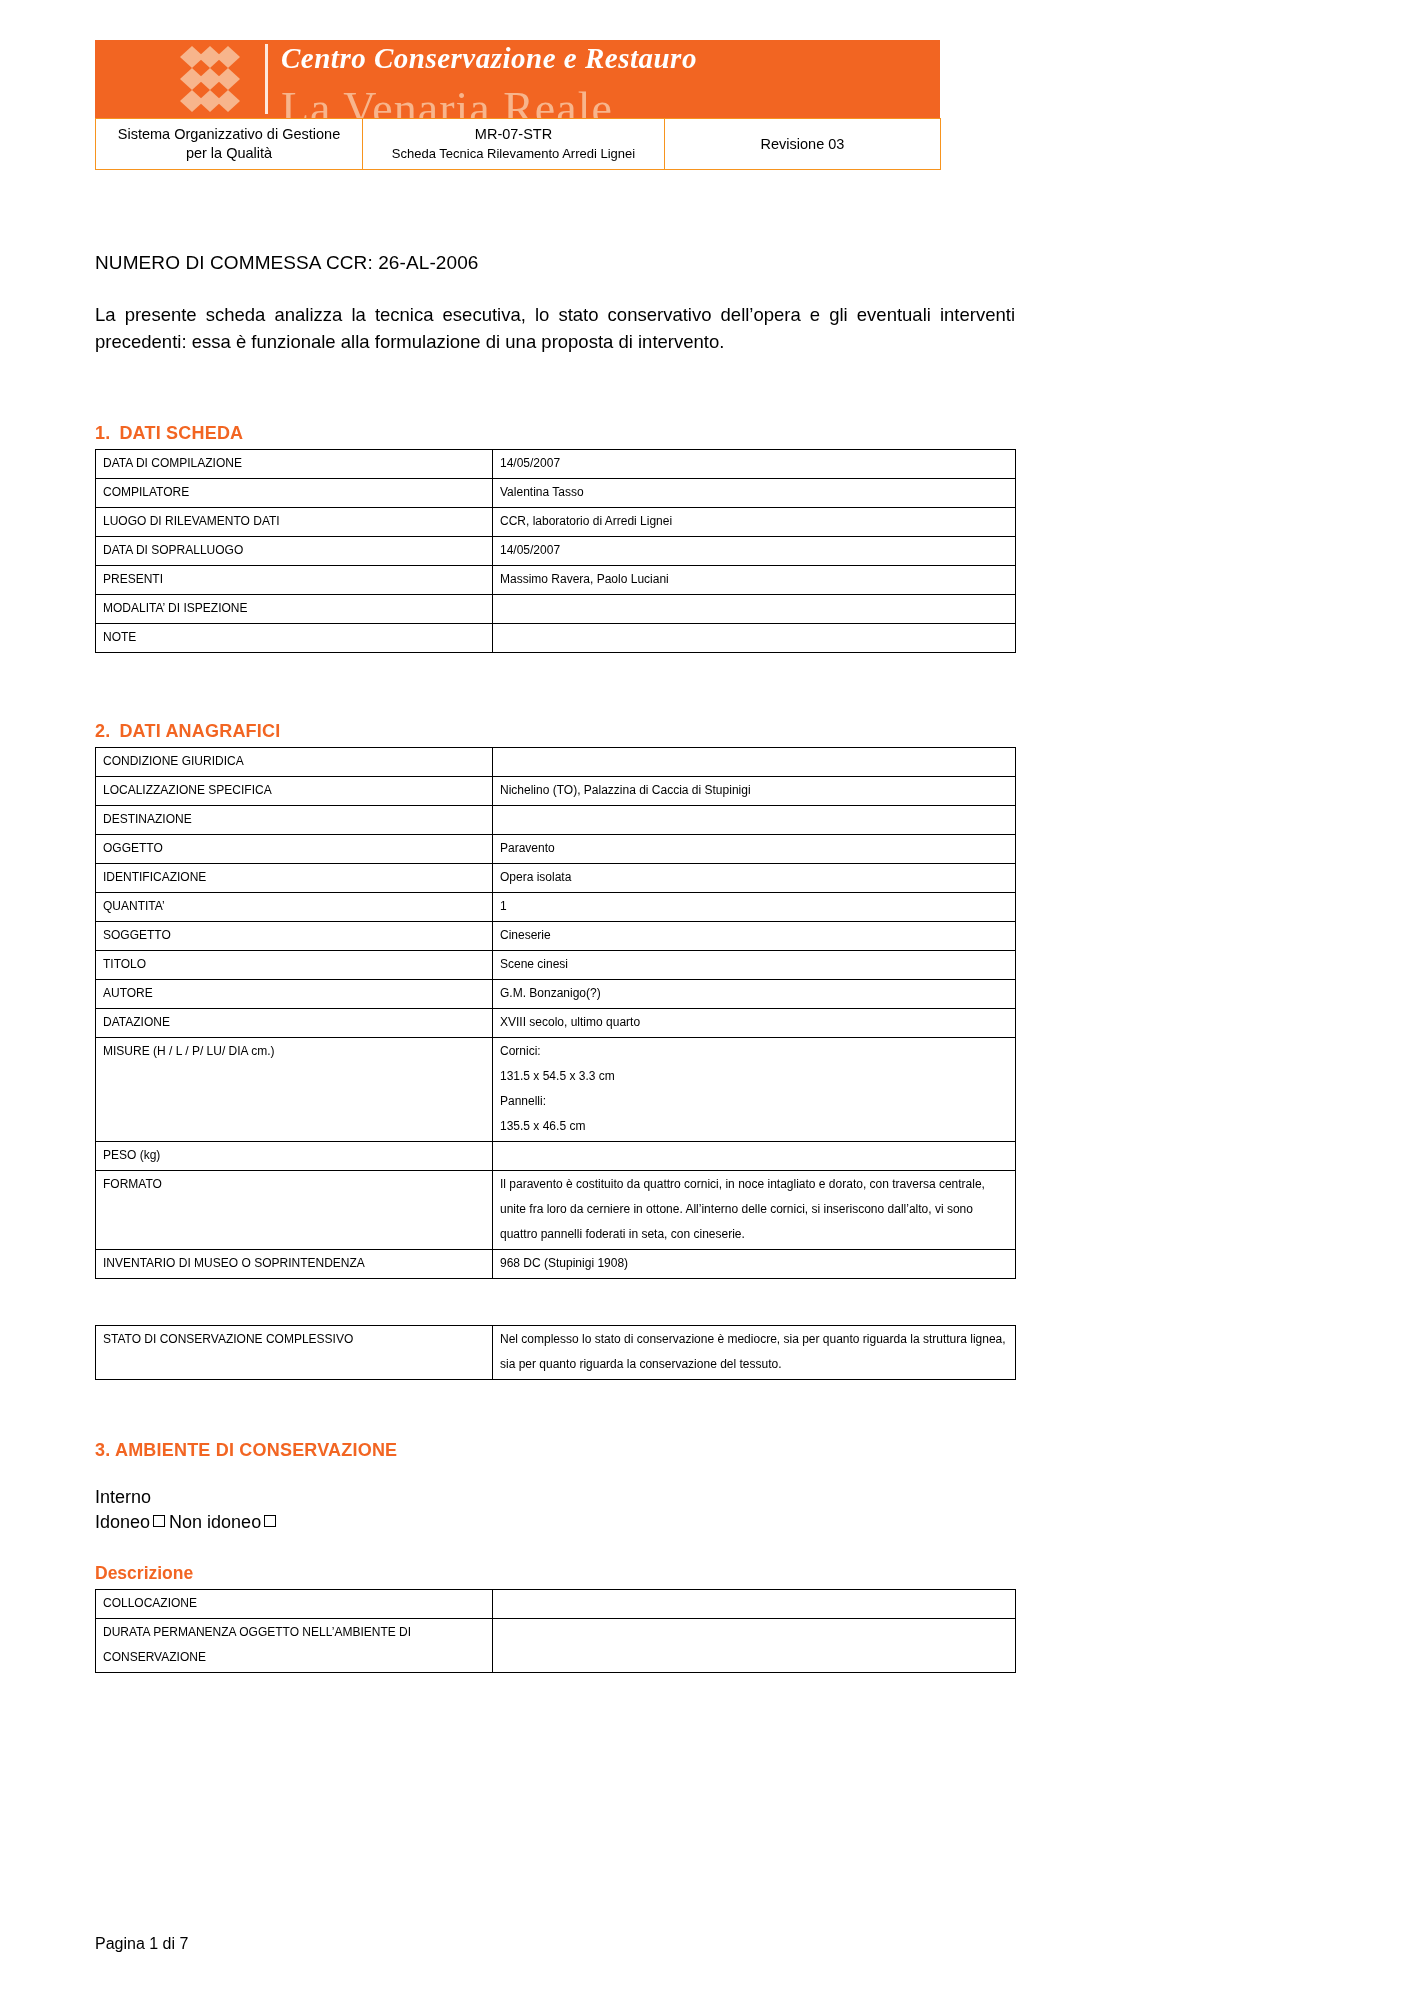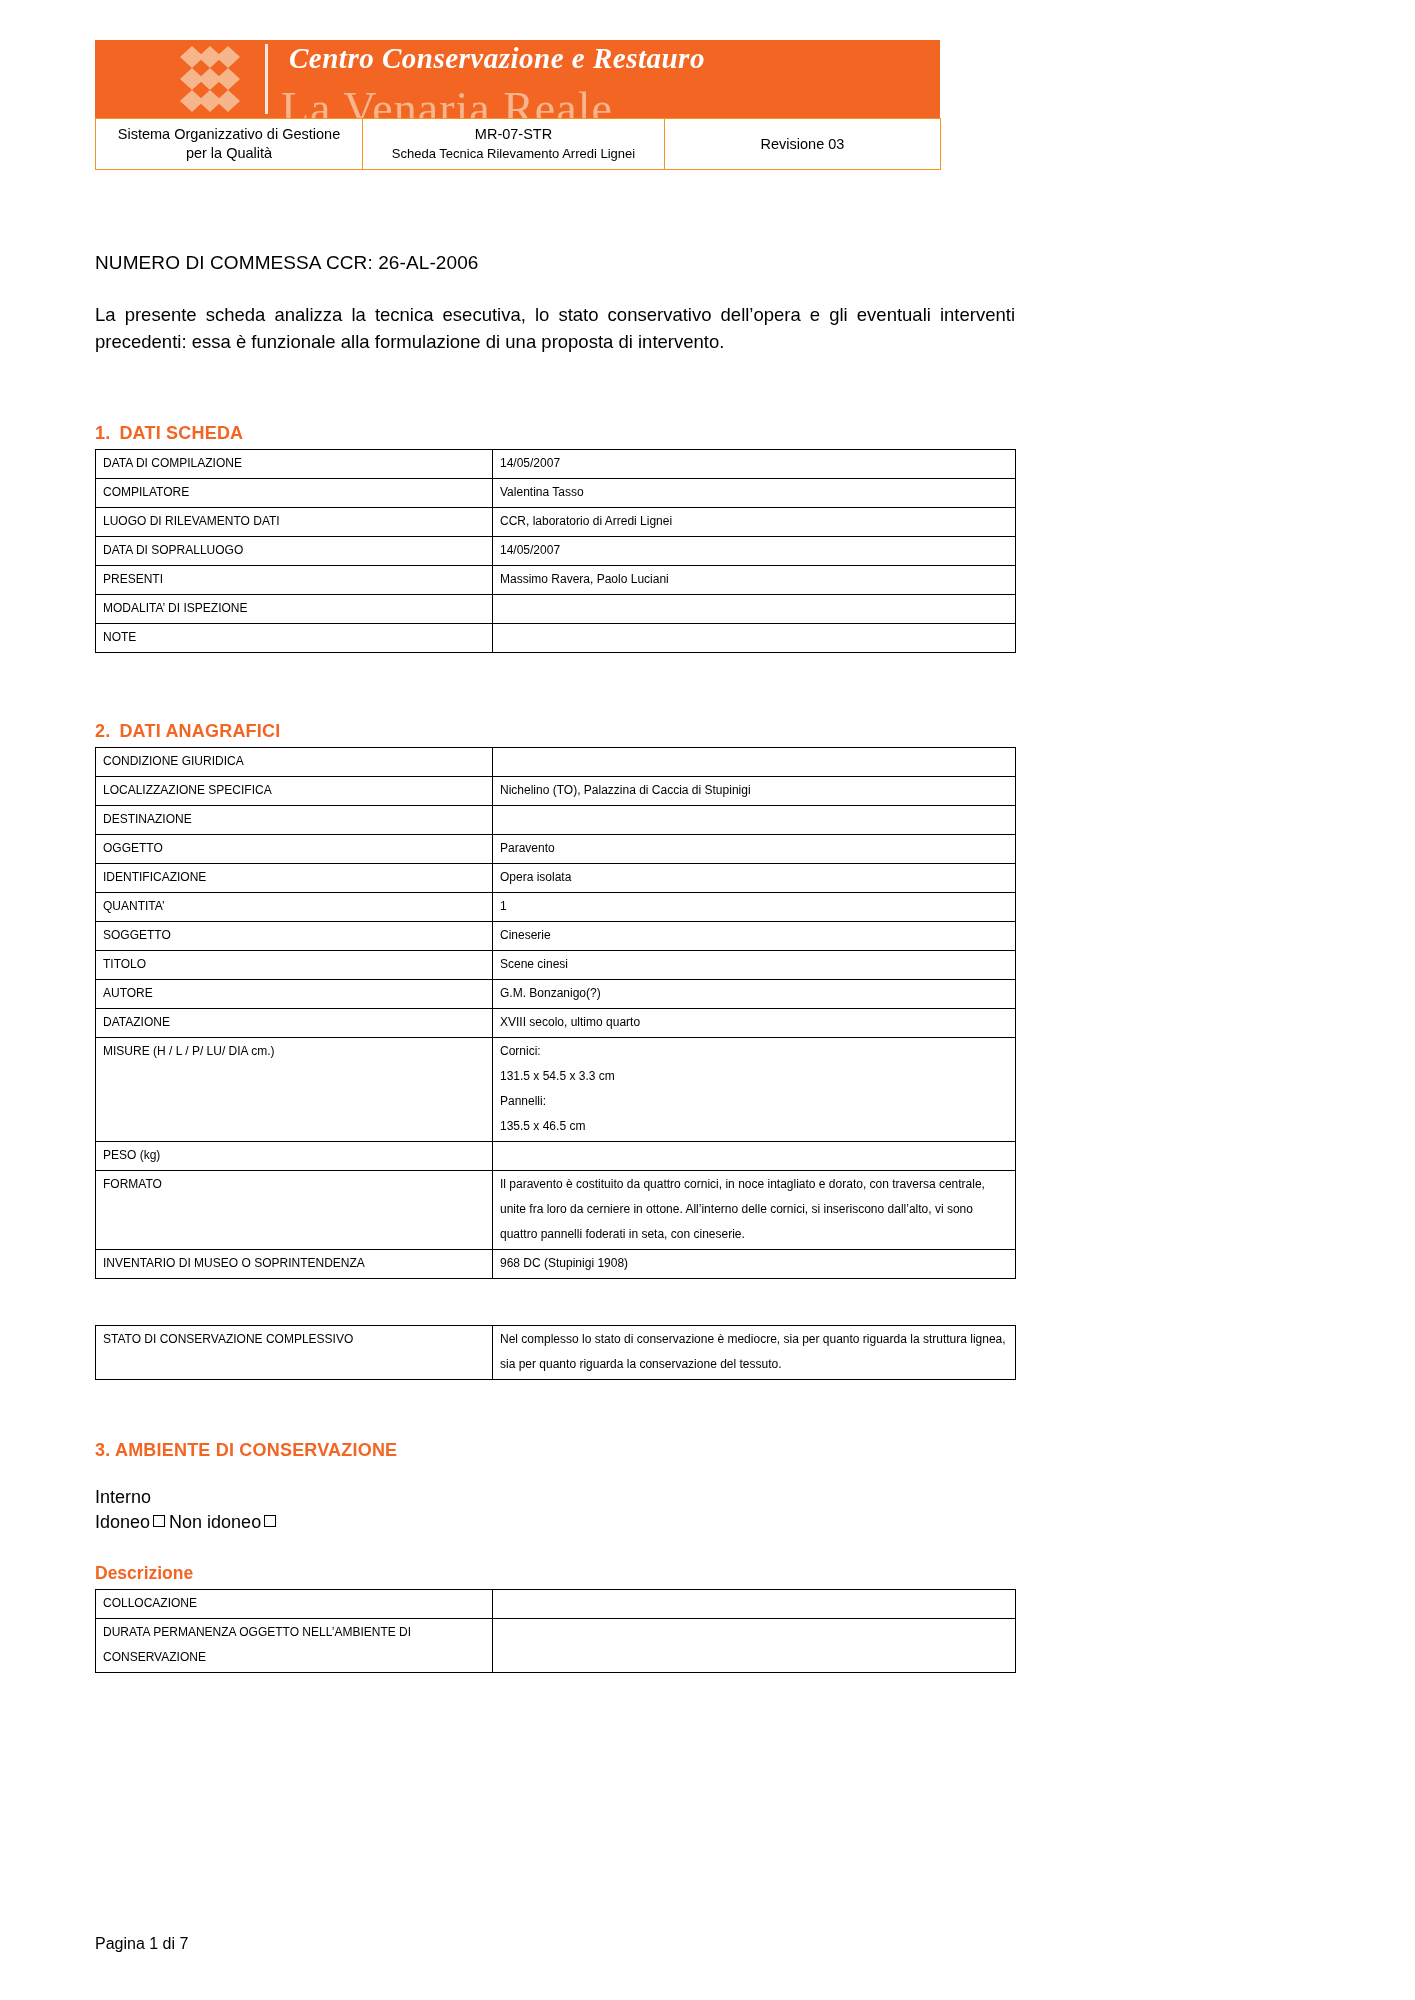--- a/index.html
+++ b/index.html
@@ -40,21 +40,21 @@
     position: absolute;
     left: 170px;
     top: 4px;
     width: 3px;
     height: 70px;
     background: #ffffff;
     opacity: 0.85;
   }
   .banner-line1 {
     position: absolute;
-    left: 194px;
+    left: 186px;
     top: 2px;
     font-family: "Liberation Serif", serif;
     font-weight: bold;
     font-style: italic;
     font-size: 29px;
     color: #ffffff;
     letter-spacing: 0.5px;
     white-space: nowrap;
   }
   .banner-line2 {

